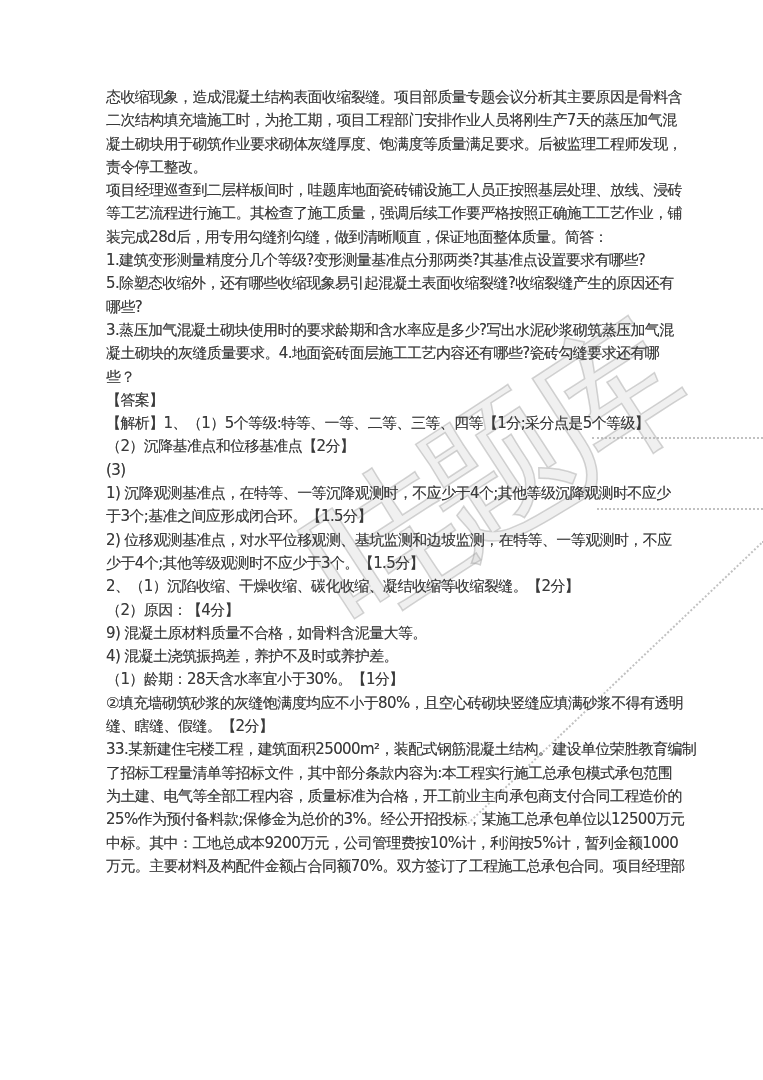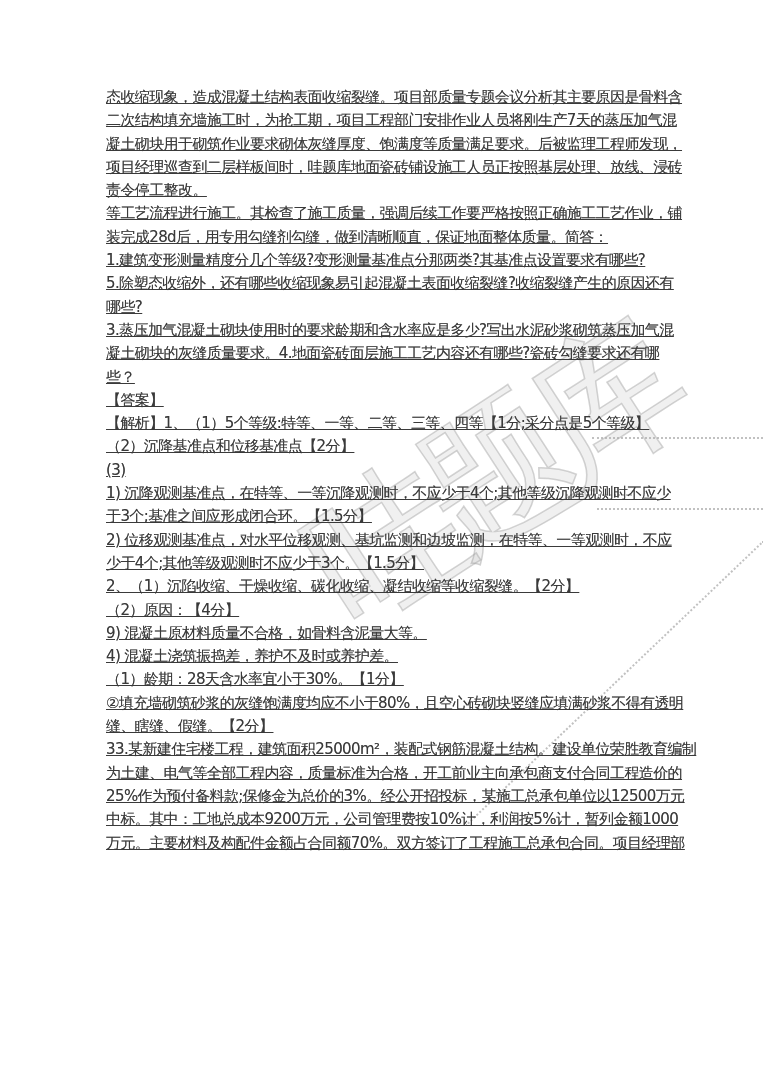--- a/index.html
+++ b/index.html
@@ -21,21 +21,20 @@
     width: 586px;
     font-size: 15px;
     line-height: 23.3px;
     letter-spacing: -0.6px;
     color: #3a3a3a;
     text-shadow: 0 0 0.6px rgba(58,58,58,0.55);
   }
   .doc-text .line {
     white-space: pre;
     height: 23.3px;
-    text-decoration: underline;
   }
   
   .watermark {
     position: absolute;
     left: 330px; top: 380px;
     width: 430px; height: 300px;
     font-size: 150px;
     line-height: 150px;
     letter-spacing: -18px;
     transform: rotate(-33deg);
@@ -70,22 +69,22 @@
 
   <div class="dotted-line line-a"></div>
   <div class="dotted-line line-short"></div>
   <div class="dotted-line line-b"></div>
   <div class="dotted-line diagonal"></div>
 
   <div class="doc-text" id="doc-text">
       <div class="line">态收缩现象，造成混凝土结构表面收缩裂缝。项目部质量专题会议分析其主要原因是骨料含</div>
       <div class="line">二次结构填充墙施工时，为抢工期，项目工程部门安排作业人员将刚生产7天的蒸压加气混</div>
       <div class="line">凝土砌块用于砌筑作业要求砌体灰缝厚度、饱满度等质量满足要求。后被监理工程师发现，</div>
+      <div class="line">责令停工整改。</div>
       <div class="line">项目经理巡查到二层样板间时，哇题库地面瓷砖铺设施工人员正按照基层处理、放线、浸砖</div>
-      <div class="line">责令停工整改。</div>
       <div class="line">等工艺流程进行施工。其检查了施工质量，强调后续工作要严格按照正确施工工艺作业，铺</div>
       <div class="line">装完成28d后，用专用勾缝剂勾缝，做到清晰顺直，保证地面整体质量。简答：</div>
       <div class="line">1.建筑变形测量精度分几个等级?变形测量基准点分那两类?其基准点设置要求有哪些?</div>
       <div class="line">5.除塑态收缩外，还有哪些收缩现象易引起混凝土表面收缩裂缝?收缩裂缝产生的原因还有</div>
       <div class="line">哪些?</div>
       <div class="line">3.蒸压加气混凝土砌块使用时的要求龄期和含水率应是多少?写出水泥砂浆砌筑蒸压加气混</div>
       <div class="line">凝土砌块的灰缝质量要求。4.地面瓷砖面层施工工艺内容还有哪些?瓷砖勾缝要求还有哪</div>
       <div class="line">些？</div>
       <div class="line">【答案】</div>
       <div class="line">【解析】1、（1）5个等级:特等、一等、二等、三等、四等【1分;采分点是5个等级】</div>
@@ -96,19 +95,20 @@
       <div class="line">2) 位移观测基准点，对水平位移观测、基坑监测和边坡监测，在特等、一等观测时，不应</div>
       <div class="line">少于4个;其他等级观测时不应少于3个。【1.5分】</div>
       <div class="line">2、（1）沉陷收缩、干燥收缩、碳化收缩、凝结收缩等收缩裂缝。【2分】</div>
       <div class="line">（2）原因：【4分】</div>
       <div class="line">9) 混凝土原材料质量不合格，如骨料含泥量大等。</div>
       <div class="line">4) 混凝土浇筑振捣差，养护不及时或养护差。</div>
       <div class="line">（1）龄期：28天含水率宜小于30%。【1分】</div>
       <div class="line">②填充墙砌筑砂浆的灰缝饱满度均应不小于80%，且空心砖砌块竖缝应填满砂浆不得有透明</div>
       <div class="line">缝、瞎缝、假缝。【2分】</div>
       <div class="line">33.某新建住宅楼工程，建筑面积25000m²，装配式钢筋混凝土结构。建设单位荣胜教育编制</div>
+      <div class="line">了招标工程量清单等招标文件，其中部分条款内容为:本工程实行施工总承包模式承包范围</div>
       <div class="line">为土建、电气等全部工程内容，质量标准为合格，开工前业主向承包商支付合同工程造价的</div>
       <div class="line">25%作为预付备料款;保修金为总价的3%。经公开招投标，某施工总承包单位以12500万元</div>
       <div class="line">中标。其中：工地总成本9200万元，公司管理费按10%计，利润按5%计，暂列金额1000</div>
       <div class="line">万元。主要材料及构配件金额占合同额70%。双方签订了工程施工总承包合同。项目经理部</div>
     </div>
 
 </div>
 
 </body></html>

